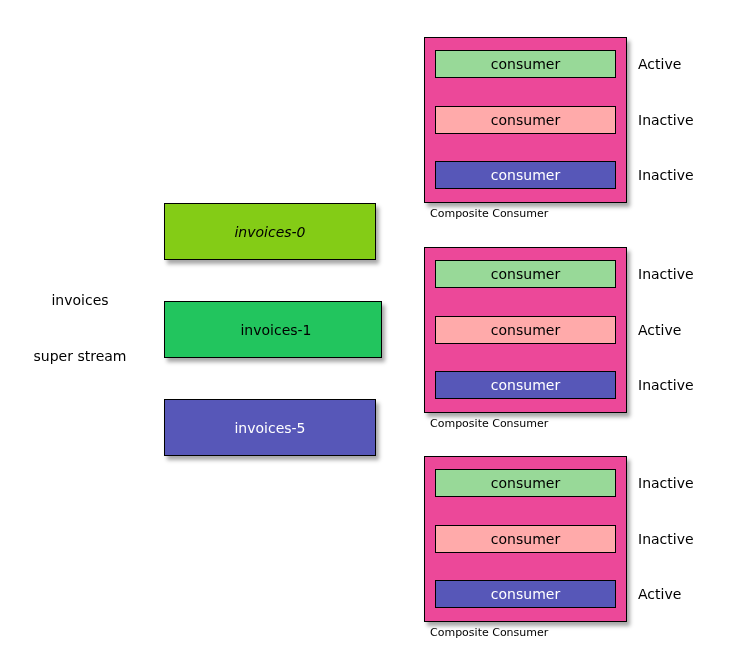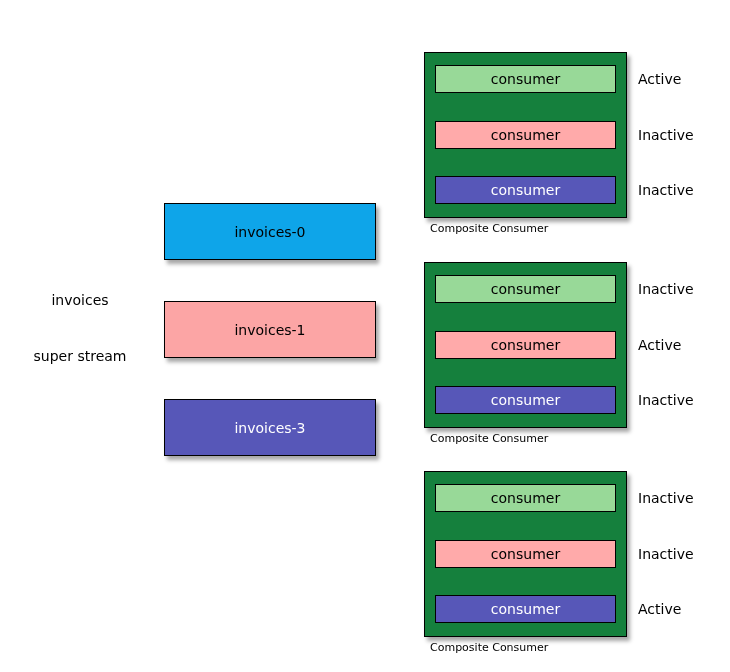--- a/index.html
+++ b/index.html
@@ -41,24 +41,23 @@
   }
   .p0 { top: 203px; }
   .p1 { top: 301px; }
   .p2 { top: 399px; }
 
   .group {
     position: absolute;
     left: 424px;
     width: 201px;
     height: 164px;
-    background: #15803d;
+    background: #ec4899;
     border: 1px solid #000000;
     box-shadow: 3px 4px 4px rgba(0,0,0,0.35);
-    margin-top: 15px;
   }
   .g0 { top: 37px; }
   .g1 { top: 247px; }
   .g2 { top: 456px; }
 
   .consumer {
     position: absolute;
     left: 10px;
     width: 179px;
     height: 26px;
@@ -95,28 +94,28 @@
   }
 </style>
 </head>
 <body>
 
 <div class="canvas">
 
   <div class="side-label kind">super stream</div>
   <div class="side-label name">invoices</div>
 
-  <div class="partition p0" style="background: #0ea5e9; color: rgb(0, 0, 0);">
+  <div class="partition p0" style="background: #84cc16; color: rgb(0, 0, 0); font-style: italic;">
     <span>invoices-0</span>
   </div>
-  <div class="partition p1" style="background: #fca5a5; color: rgb(0, 0, 0);">
+  <div class="partition p1" style="background: #22c55e; color: rgb(0, 0, 0); padding-left: 6px;">
     <span>invoices-1</span>
   </div>
   <div class="partition p2" style="background: rgb(87, 87, 184); color: rgb(255, 255, 255);">
-    <span>invoices-3</span>
+    <span>invoices-5</span>
   </div>
 
   <div class="group g0">
     <div class="consumer c0" style="background: rgb(152, 217, 152); color: rgb(0, 0, 0);">
       <span>consumer</span>
     </div>
     <div class="consumer c1" style="background: rgb(255, 170, 170); color: rgb(0, 0, 0);">
       <span>consumer</span>
     </div>
     <div class="consumer c2" style="background: rgb(87, 87, 184); color: rgb(255, 255, 255);">

